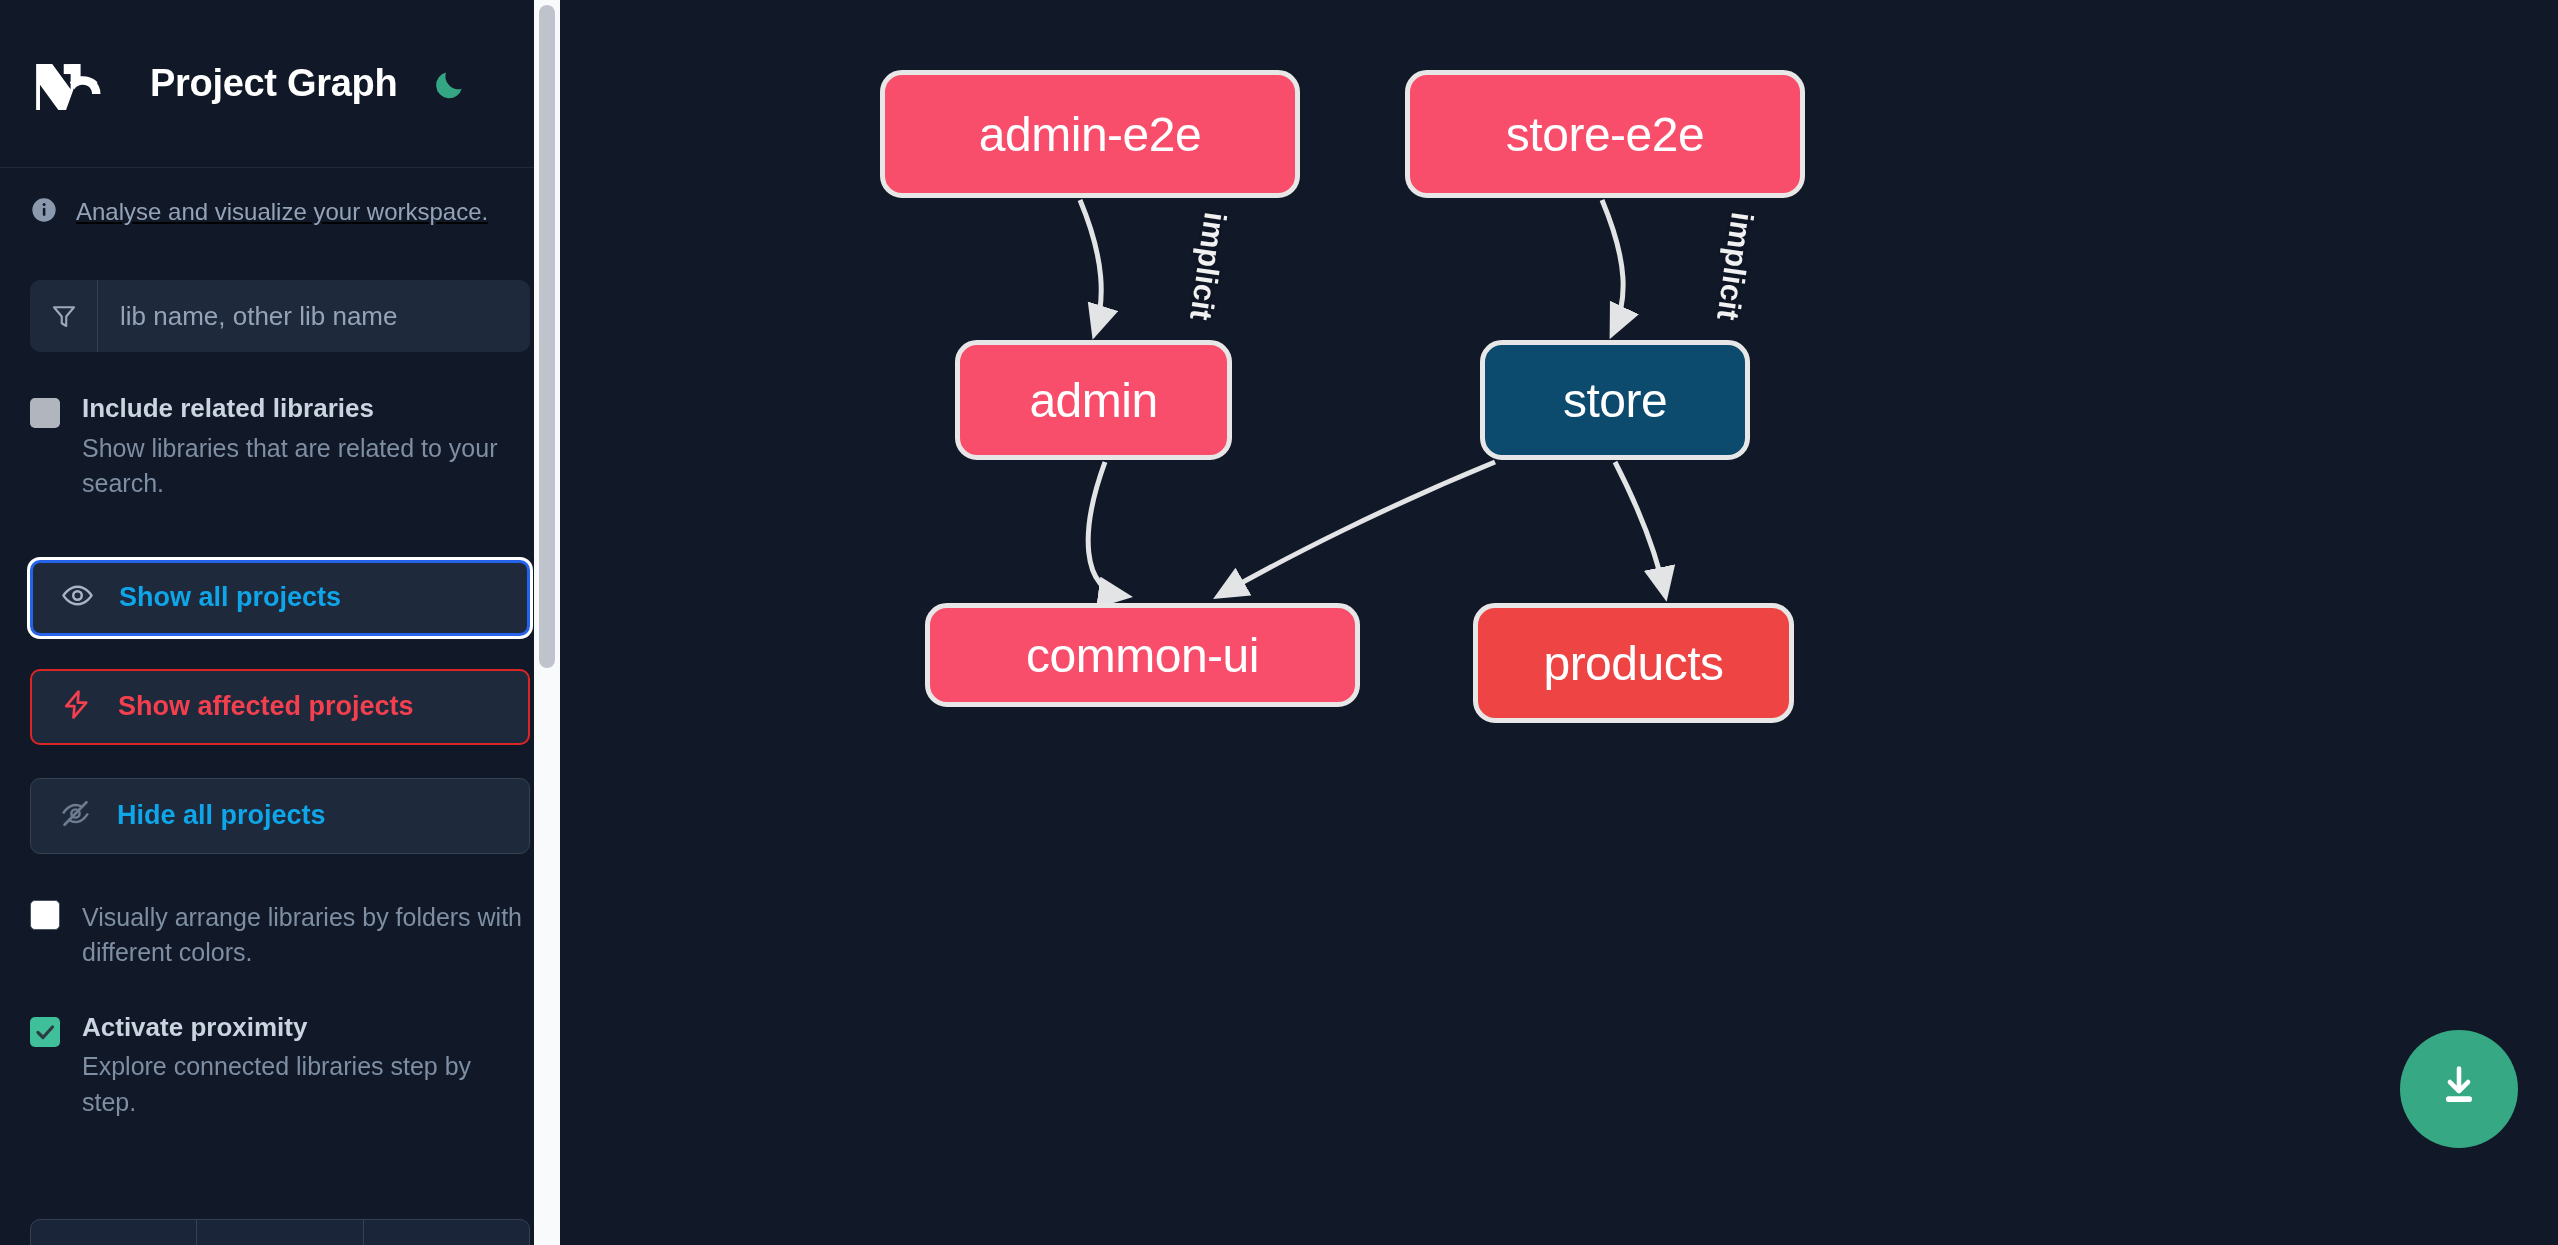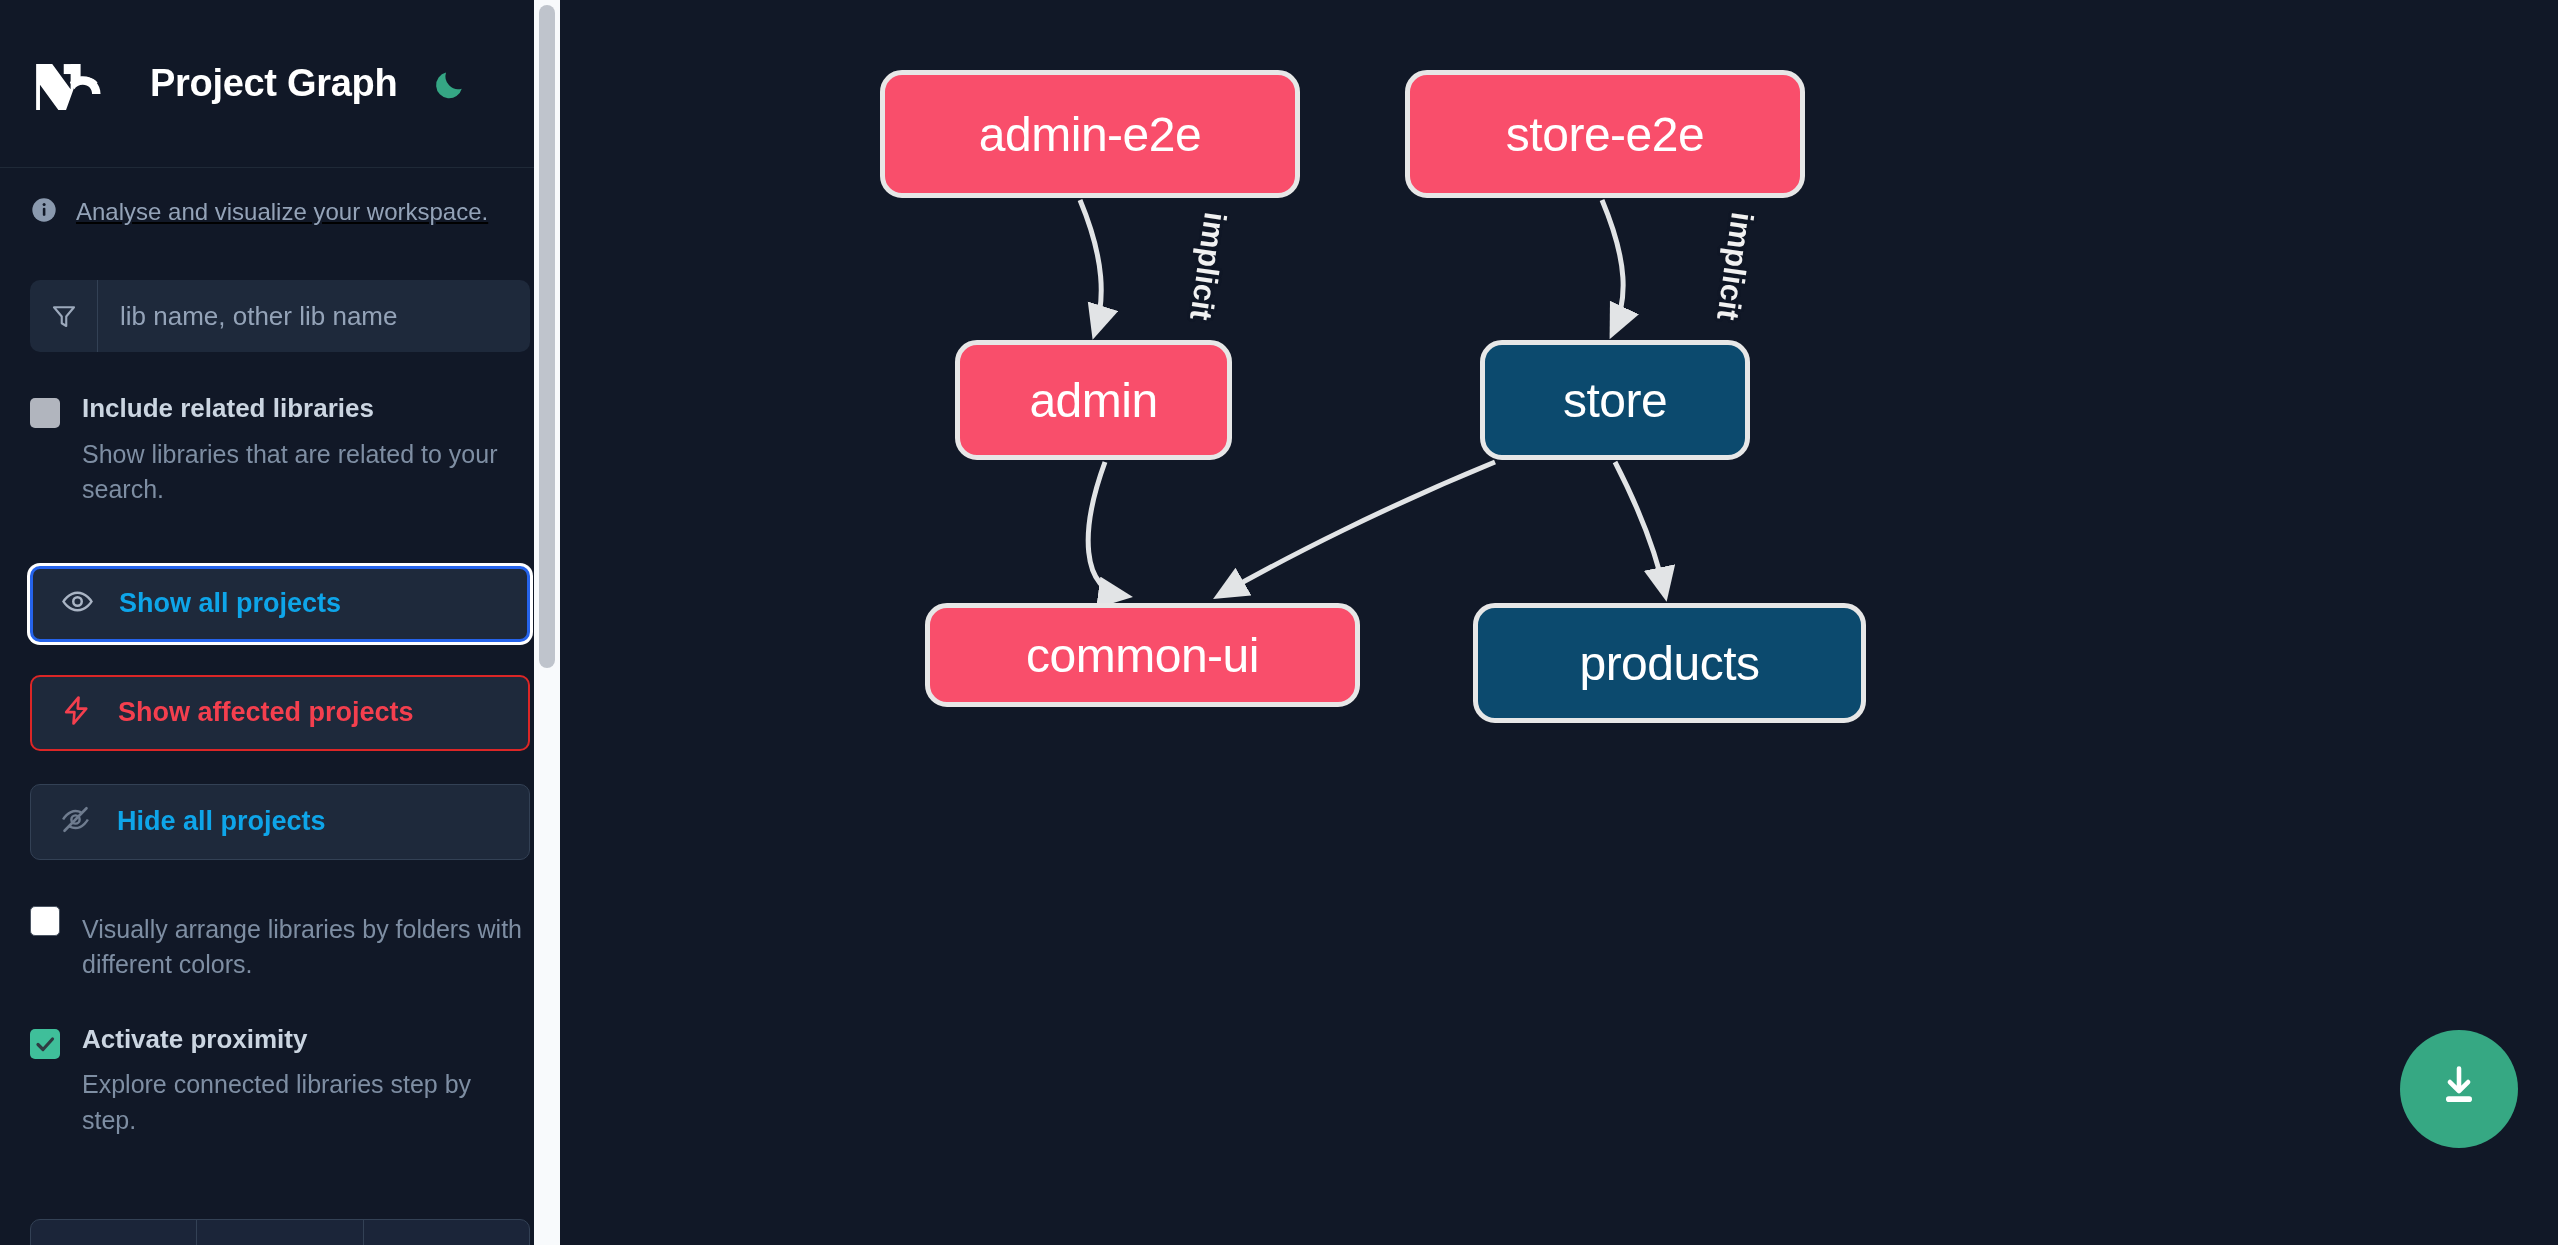--- a/index.html
+++ b/index.html
@@ -70,21 +70,21 @@
   .check-row { display: flex; gap: 22px; margin-top: 40px; }
   .cbox {
     flex: 0 0 30px; width: 30px; height: 30px; margin-top: 6px;
     border-radius: 5px; cursor: pointer;
     display: flex; align-items: center; justify-content: center;
   }
   .cbox.grey { background: #B1B5BE; }
   .cbox.white { background: #FFFFFF; border: 1px solid #4B5563; }
   .cbox.green { background: #3FBF9A; }
   .check-label { color: #CBD5E1; font-size: 26px; font-weight: 700; line-height: 1.25; }
-  .check-desc { color: #7E8EA3; font-size: 25px; line-height: 1.42; margin-top: 12px; max-width: 470px; }
+  .check-desc { color: #7E8EA3; font-size: 25px; line-height: 1.42; margin-top: 6px; max-width: 470px; }
 
   
   .btn-group { margin-top: 58px; display: flex; flex-direction: column; gap: 33px; }
   .btn {
     height: 76px; border-radius: 10px;
     background: #1E293B;
     display: flex; align-items: center; gap: 25px;
     padding: 0 28px; cursor: pointer;
     border: 1px solid #334155;
   }
@@ -303,21 +303,21 @@
     </div>
 
     <div class="gnode" style="left:920px; top:340px; width:270px; height:120px; background:#0c4a6e;">
       <span class="gnode-label">store</span>
     </div>
 
     <div class="gnode" style="left:365px; top:603px; width:435px; height:104px; background:#F94E6B;">
       <span class="gnode-label">common-ui</span>
     </div>
 
-    <div class="gnode" style="left:913px; top:603px; width:393px; height:120px; background:#0c4a6e;">
+    <div class="gnode" style="left:913px; top:603px; width:321px; height:120px; background:#ef4444;">
       <span class="gnode-label">products</span>
     </div>
 
     <div class="fab" style="left:1840px; top:1030px;">
       <span>
         <svg viewBox="0 0 24 24" width="52" height="52">
           <path fill="none" stroke="#FFFFFF" stroke-width="2.1" stroke-linecap="round" stroke-linejoin="round" d="M12 3.5v10M7.8 9.7 12 13.9l4.2-4.2"></path>
           <path fill="none" stroke="#FFFFFF" stroke-width="2.6" stroke-linecap="round" d="M7.3 17.6h9.4"></path>
         </svg>
       </span>

